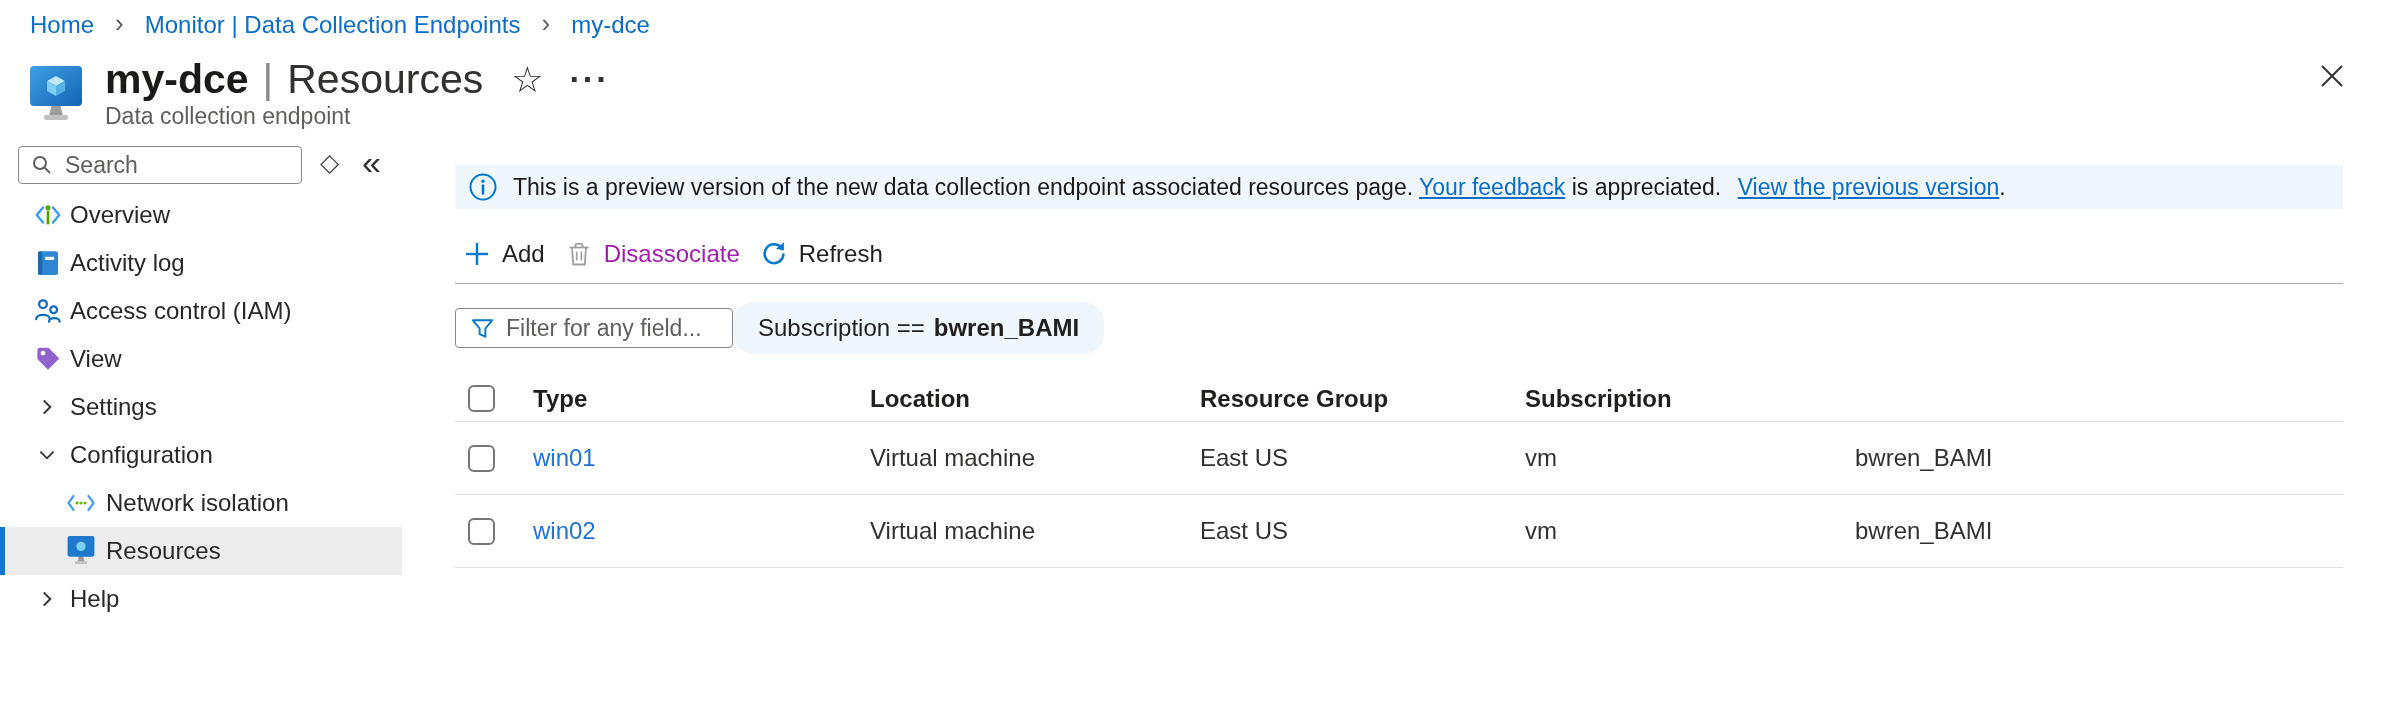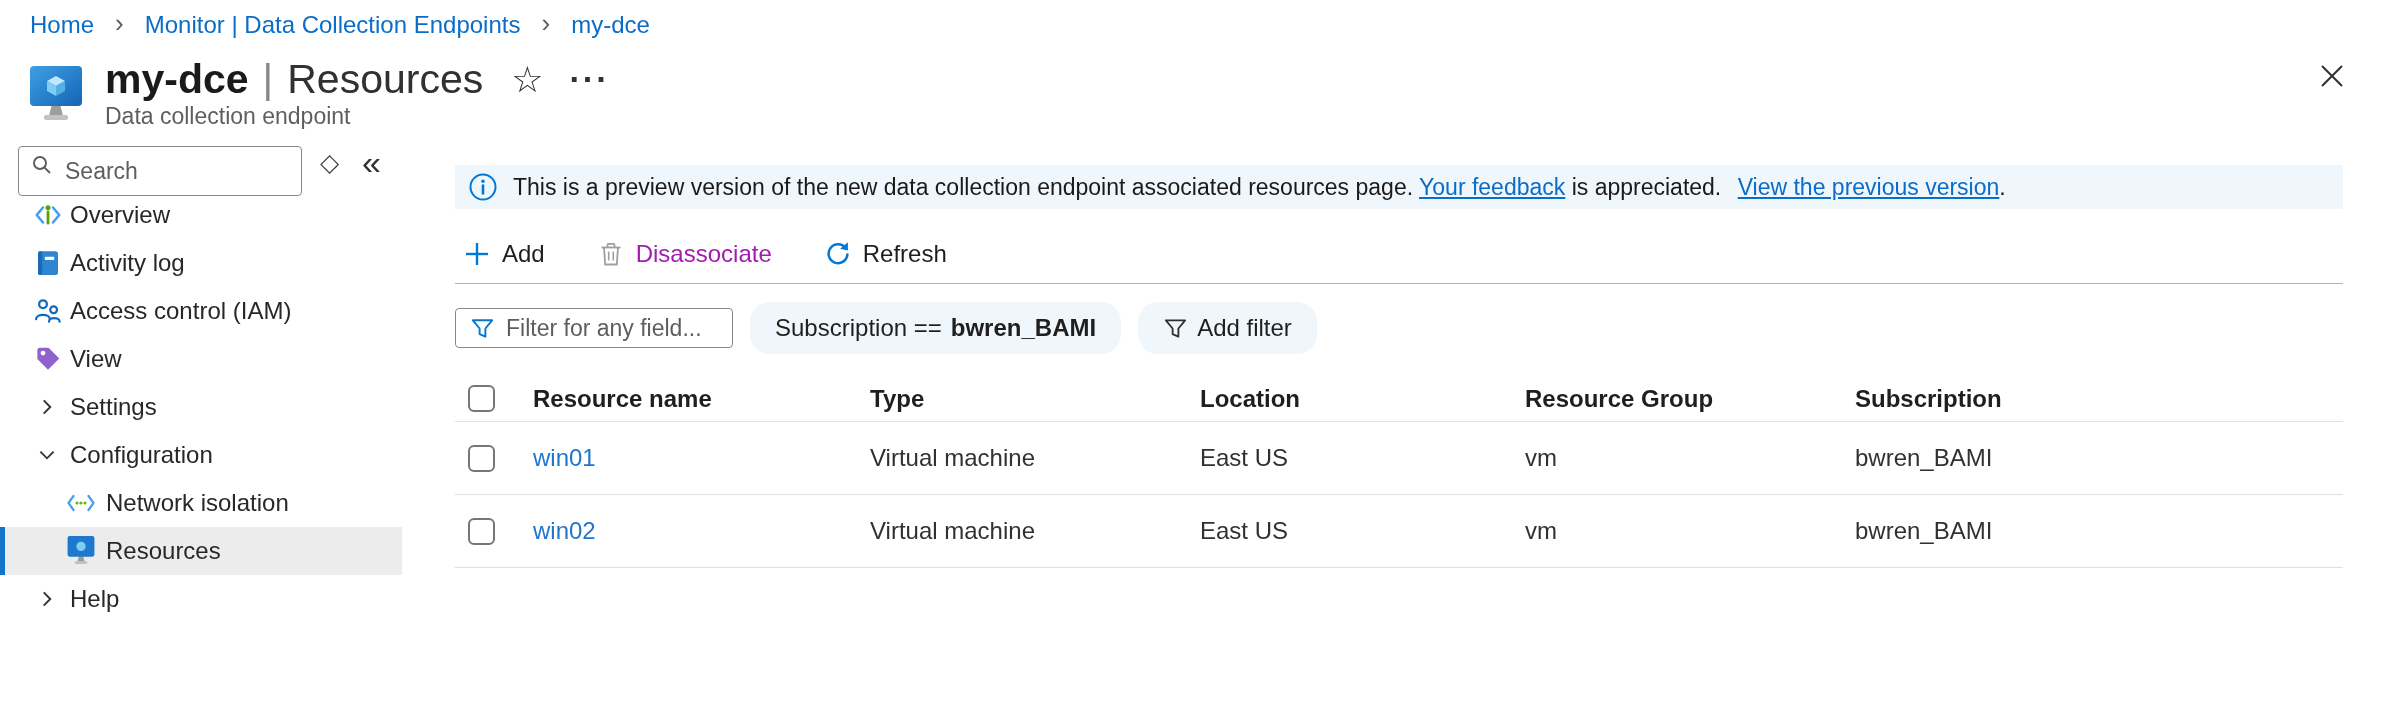--- a/index.html
+++ b/index.html
@@ -21,21 +21,21 @@
   .t-sep { color:#8a8886; font-weight:300; margin:0 14px; }
   .t-secondary { font-weight:400; color:#323130; }
   .hdr-star { font-size:36px; color:#323130; margin-left:28px; align-self:center; cursor:pointer; }
   .hdr-ellipsis { font-size:34px; font-weight:700; color:#323130; letter-spacing:2px; margin-left:26px; align-self:center; cursor:pointer; }
   .subtitle { font-size:23px; color:#605e5c; }
   .close-btn { position:absolute; left:2318px; top:62px; cursor:pointer; }
 
   
   .sidebar { position:absolute; left:0; top:146px; width:402px; }
   .search-row { position:relative; height:38px; }
-  .search-input { position:absolute; left:18px; top:0; width:284px; height:50px; border:1px solid #8a8886; border-radius:4px; font-size:23px; font-family:"Liberation Sans",sans-serif; padding:0 10px 0 46px; color:#292827; outline:none; }
+  .search-input { position:absolute; left:18px; top:0; width:284px; height:38px; border:1px solid #8a8886; border-radius:4px; font-size:23px; font-family:"Liberation Sans",sans-serif; padding:0 10px 0 46px; color:#292827; outline:none; }
   .search-input::placeholder { color:#605e5c; }
   .search-glyph { position:absolute; left:30px; top:7px; }
   .reorder-glyph { position:absolute; left:320px; top:2px; font-size:25px; color:#484644; cursor:pointer; }
   .collapse-glyph { position:absolute; left:362px; top:-3px; font-size:34px; color:#323130; cursor:pointer; }
 
   .nav { margin-top:7px; }
   .nav-item { height:48px; display:flex; align-items:center; position:relative; font-size:24px; color:#292827; cursor:pointer; }
   .nav-item .item-icon { position:absolute; left:33px; width:30px; height:30px; display:flex; align-items:center; justify-content:center; }
   .nav-item .chev { position:absolute; left:36px; width:22px; height:22px; display:flex; align-items:center; justify-content:center; }
   .nav-item .item-label { margin-left:70px; }
@@ -44,25 +44,25 @@
   .nav-item.selected { background:#ececec; }
   .nav-item.selected::before { content:""; position:absolute; left:0; top:0; width:5px; height:100%; background:#1374cc; }
 
   
   .main { position:absolute; left:455px; top:165px; width:1888px; }
   .banner { height:44px; background:#eff6fc; display:flex; align-items:center; padding-left:13px; }
   .banner-text { font-size:23px; color:#1b1a19; margin-left:15px; }
   .banner-text a { color:#0b6dc7; text-decoration:underline; }
   .banner-text .gap2 { margin-left:10px; }
 
-  .toolbar { height:60px; margin-top:15px; display:flex; align-items:center; gap:40px; border-bottom:1px solid #b3b0ad; padding-left:2px; }
+  .toolbar { height:60px; margin-top:15px; display:flex; align-items:center; gap:8px; border-bottom:1px solid #b3b0ad; padding-left:2px; }
   .tb-btn { display:flex; align-items:center; gap:11px; font-size:24px; color:#201f1e; cursor:pointer; padding:0 6px; }
   .tb-btn.disabled { color:#a21caf; cursor:default; }
 
-  .filter-row { margin-top:24px; height:40px; display:flex; align-items:center; gap:17px; }
+  .filter-row { margin-top:24px; height:40px; display:flex; align-items:center; }
   .filter-input-wrap { position:relative; width:278px; height:40px; }
   .filter-input { width:278px; height:40px; border:1px solid #8a8886; border-radius:4px; font-size:23px; font-family:"Liberation Sans",sans-serif; padding:0 10px 0 50px; color:#292827; outline:none; }
   .filter-input::placeholder { color:#605e5c; }
   .funnel-in-input { position:absolute; left:15px; top:8px; }
   .pill { height:52px; border-radius:20px; background:#eff6fc; display:flex; align-items:center; padding:0 25px; font-size:24px; color:#201f1e; gap:9px; cursor:pointer; white-space:nowrap; }
   .pill .pill-bold { font-weight:700; }
 
   .table { margin-top:28px; }
   .trow { display:grid; grid-template-columns:78px 337px 330px 325px 330px 1fr; align-items:center; border-bottom:1px solid #e1dfdd; }
   .trow.head { height:46px; font-weight:700; font-size:24px; color:#201f1e; }
@@ -275,34 +275,27 @@
     <div class="filter-input-wrap">
       <input class="filter-input" type="text" placeholder="Filter for any field..." style="">
       <svg class="funnel-in-input" width="25" height="25" viewBox="0 0 26 26">
         <path d="M3 4.5 H23 L16 13 V21.5 L10 18.8 V13 Z" stroke="#0078d4" stroke-width="2" fill="none" stroke-linejoin="round"></path>
       </svg>
     </div>
     <div class="pill">
       <span>Subscription ==</span>
       <span class="pill-bold">bwren_BAMI</span>
     </div>
-    <div class="pill">
-      <svg width="25" height="25" viewBox="0 0 26 26">
-        <path d="M3 4.5 H23 L16 13 V21.5 L10 18.8 V13 Z" stroke="#323130" stroke-width="1.9" fill="none" stroke-linejoin="round"></path>
-      </svg>
-      <span>Add filter</span>
-    </div>
   </div>
 
   <div class="table">
     <div class="trow head">
       <div>
           <div class="checkbox"></div>
         </div>
-      <div>Resource name</div>
       <div>Type</div>
       <div>Location</div>
       <div>Resource Group</div>
       <div>Subscription</div>
     </div>
 
     <div class="trow body">
       <div>
           <div class="checkbox"></div>
         </div>

